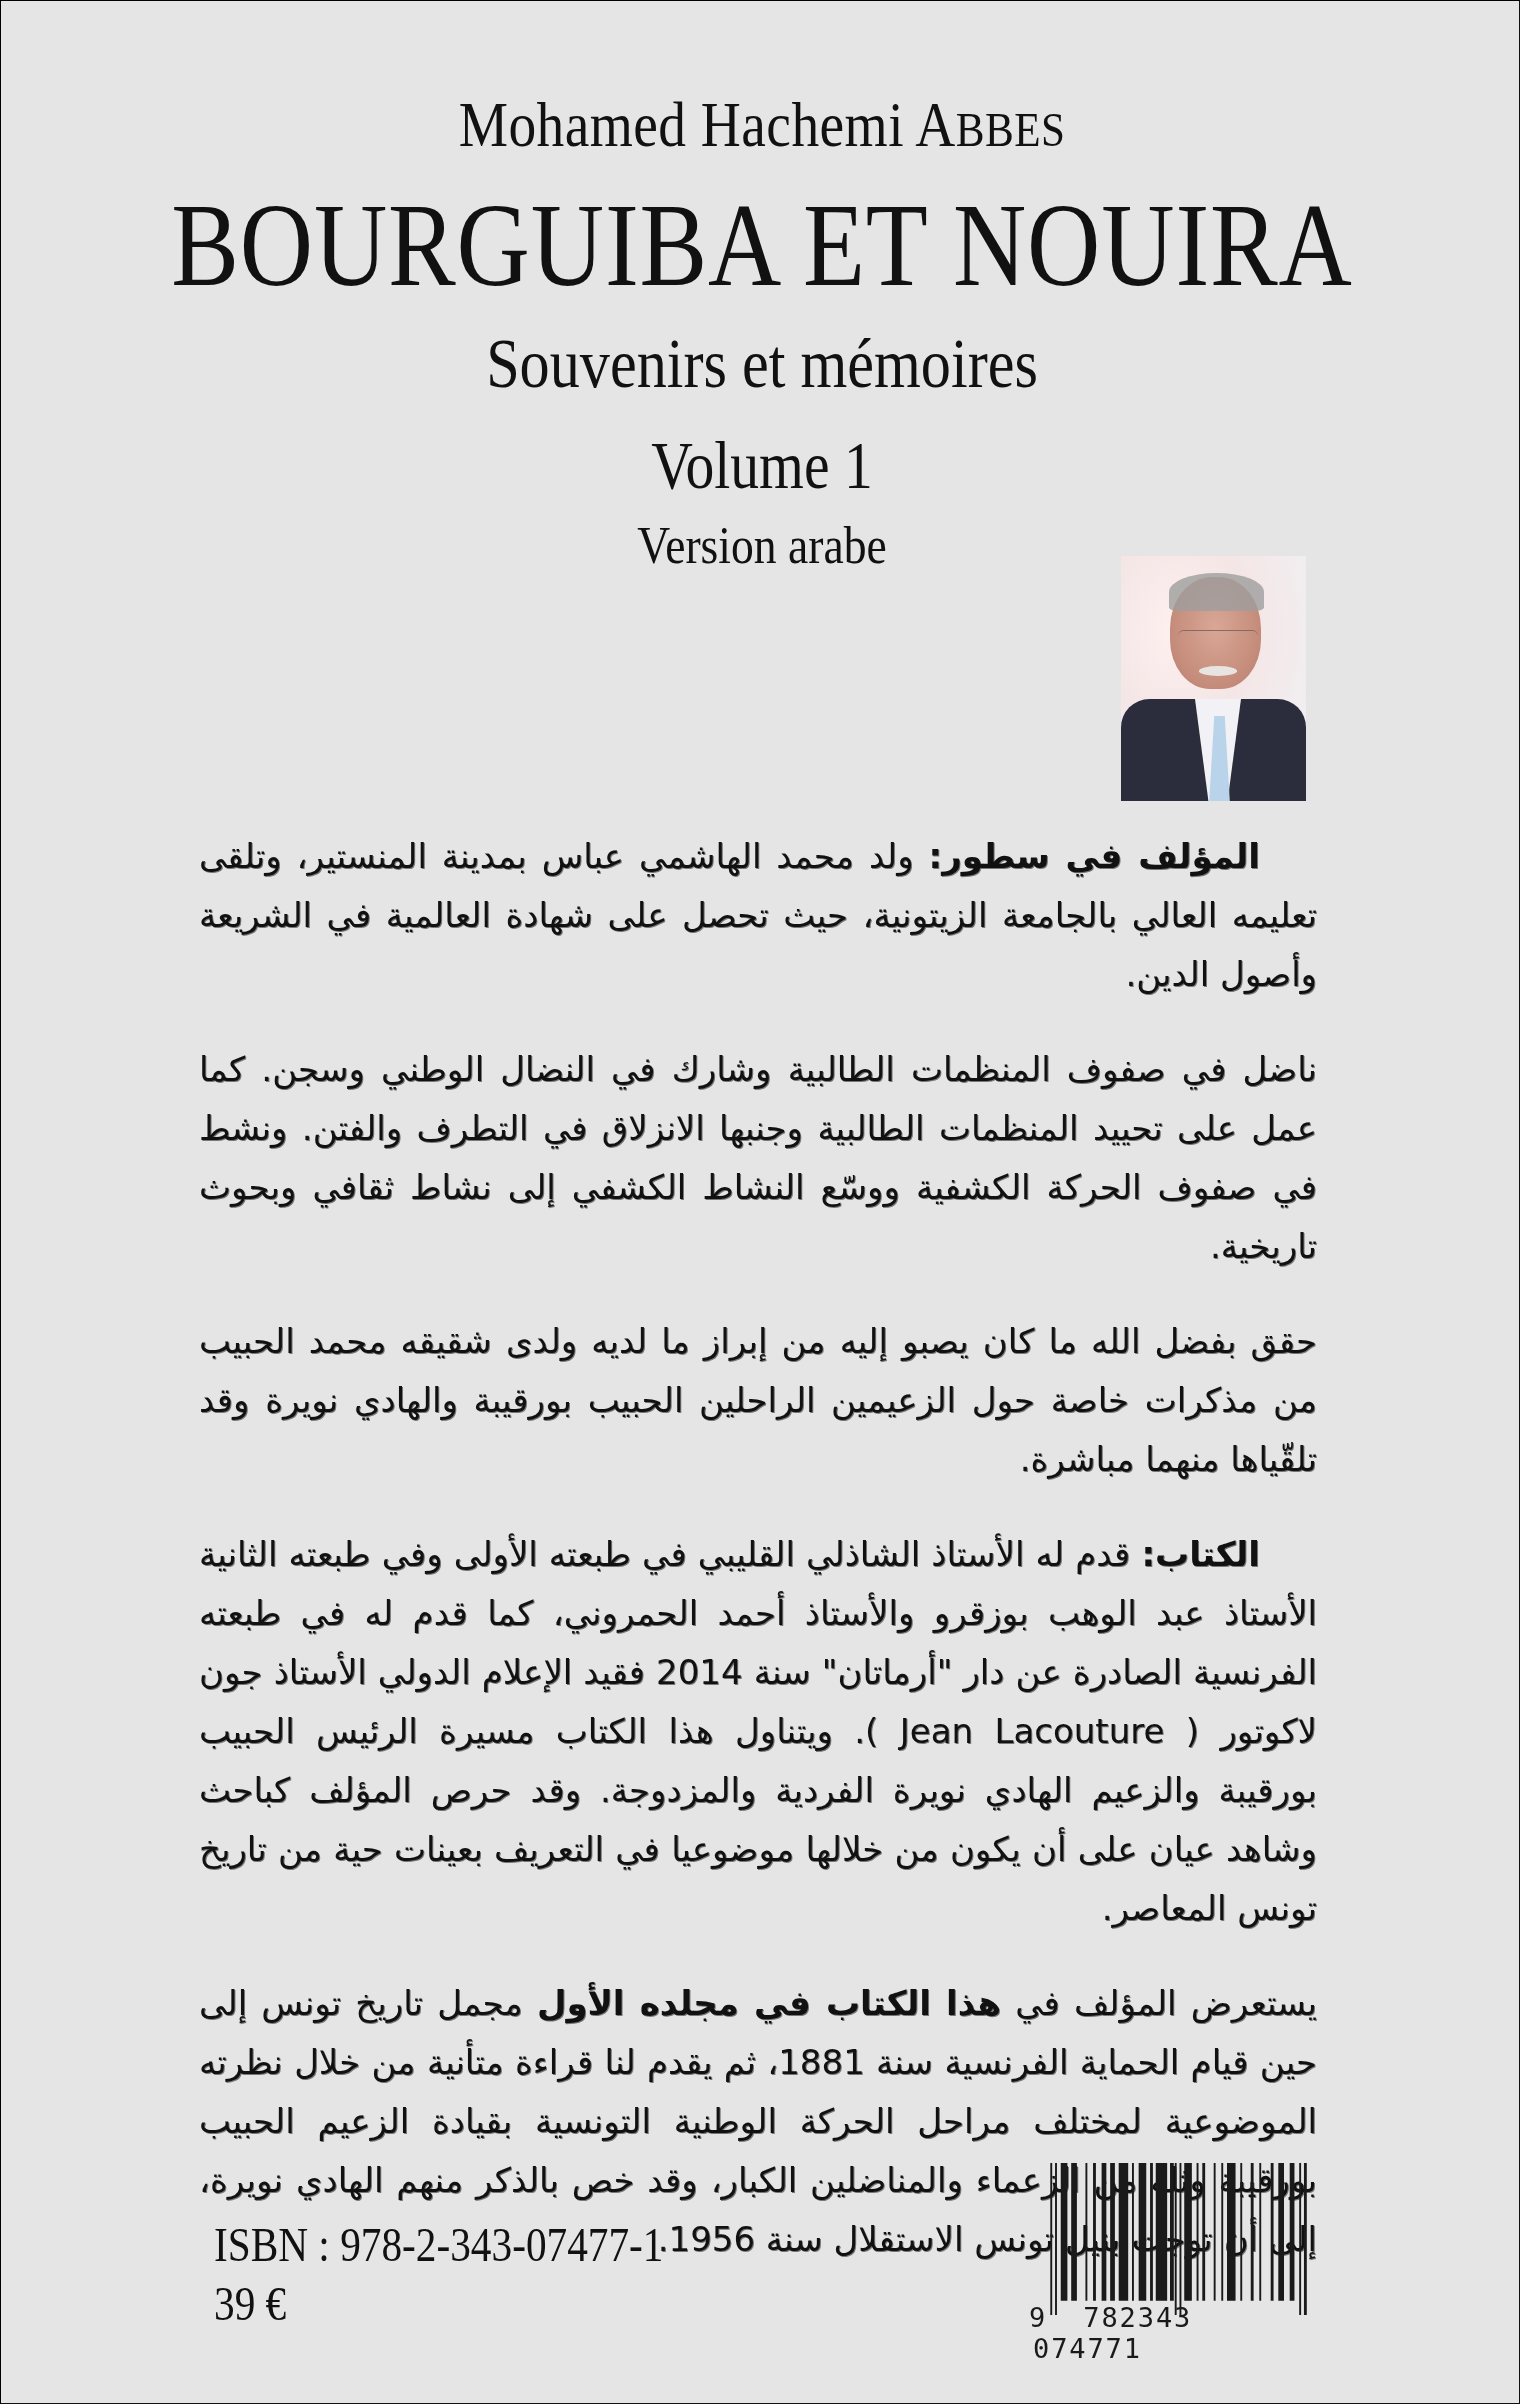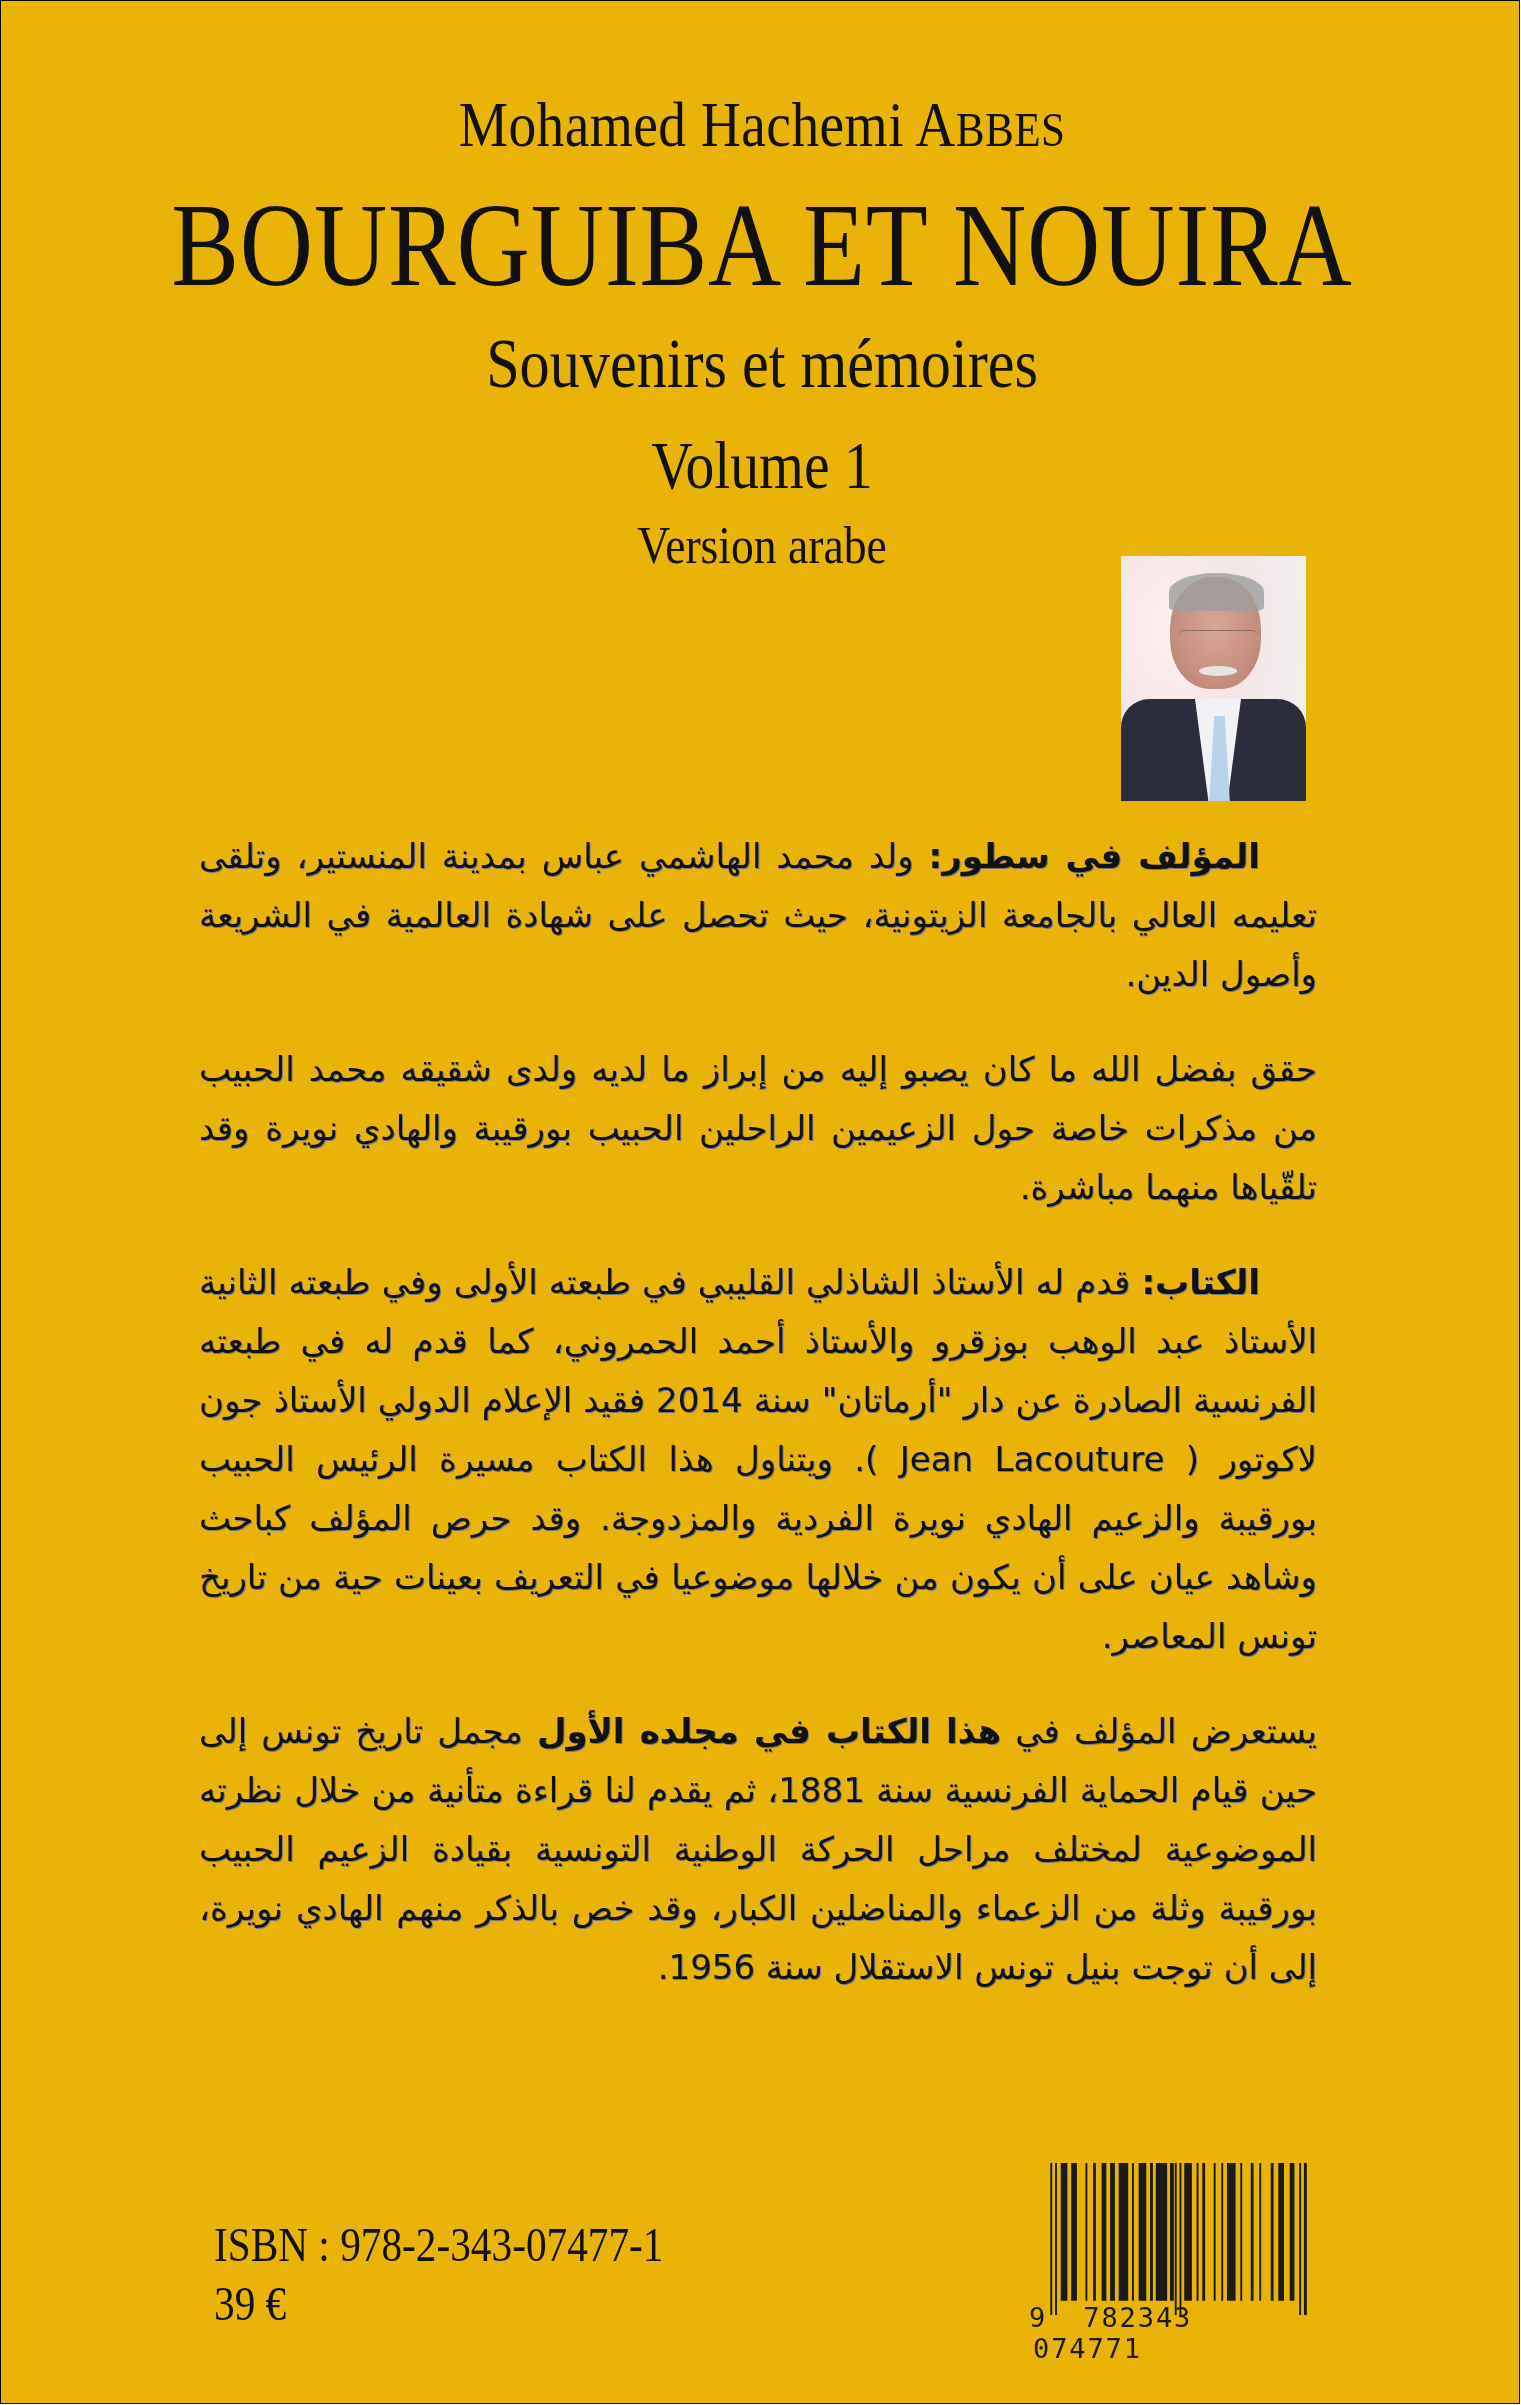--- a/index.html
+++ b/index.html
@@ -1,17 +1,17 @@
 <!DOCTYPE html>
 <html style="font-size:15px"><head>
 <meta charset="utf-8">
 <style>
   html, body { margin:0; padding:0; background:#ffffff; }
   body { width:1522px; height:2405px; position:relative; overflow:hidden; }
-  .page { position:absolute; left:0; top:0; width:1518px; height:2402px; border-left:1.9px solid #000; border-top:1.9px solid #000; border-right:1.9px solid #111; border-bottom:1.9px solid #111; background:#eab308; }
+  .page { position:absolute; left:0; top:0; width:1518px; height:2402px; border-left:1.9px solid #000; border-top:1.9px solid #000; border-right:1.9px solid #111; border-bottom:1.9px solid #111; background:#e5e5e5; }
   .serif { font-family:"Liberation Serif","DejaVu Serif",serif; color:#111; }
   .author { position:absolute; left:0; width:1522px; top:88px; text-align:center; font-size:63px; letter-spacing:0.5px; transform:scaleX(0.88); transform-origin:center; }
   .author .sc { font-size:49px; }
   .title { position:absolute; left:0; width:1522px; top:186px; text-align:center; font-size:118px; line-height:1; transform:scaleX(0.86); transform-origin:center; letter-spacing:1px; }
   .subtitle { position:absolute; left:0; width:1522px; top:323px; text-align:center; font-size:70px; transform:scaleX(0.86); transform-origin:center; }
   .volume { position:absolute; left:0; width:1522px; top:426px; text-align:center; font-size:67px; transform:scaleX(0.86); transform-origin:center; }
   .version { position:absolute; left:0; width:1522px; top:514px; text-align:center; font-size:53px; transform:scaleX(0.86); transform-origin:center; }
   .photo { position:absolute; left:1120px; top:555px; width:185px; height:245px; overflow:hidden;
            background: radial-gradient(ellipse at 30% 30%, #fdf0ef 0%, #f5e6e6 40%, #eef3f7 100%); }
   .photo .head { position:absolute; left:49px; top:21px; width:91px; height:112px; border-radius:46% 46% 44% 44%; background: radial-gradient(ellipse at 50% 45%, #d9a796 0%, #c48b7a 70%, #b07866 100%); }
@@ -51,20 +51,21 @@
     <div class="shirt"></div>
     <div class="tie"></div>
     <div class="head"></div>
     <div class="hair"></div>
     <div class="glasses"></div>
     <div class="mustache"></div>
   </div>
 
   <div class="body-text">
     <p class="indent"><b>المؤلف في سطور:</b><span> ولد محمد الهاشمي عباس بمدينة المنستير، وتلقى تعليمه العالي بالجامعة الزيتونية، حيث تحصل على شهادة العالمية في الشريعة وأصول الدين.</span></p>
+    <p><span>ناضل في صفوف المنظمات الطالبية وشارك في النضال الوطني وسجن. كما عمل على تحييد المنظمات الطالبية وجنبها الانزلاق في التطرف والفتن. ونشط في صفوف الحركة الكشفية ووسّع النشاط الكشفي إلى نشاط ثقافي وبحوث تاريخية.</span></p>
     <p><span>حقق بفضل الله ما كان يصبو إليه من إبراز ما لديه ولدى شقيقه محمد الحبيب من مذكرات خاصة حول الزعيمين الراحلين الحبيب بورقيبة والهادي نويرة وقد تلقّياها منهما مباشرة.</span></p>
     <p class="indent"><b>الكتاب:</b><span> قدم له الأستاذ الشاذلي القليبي في طبعته الأولى وفي طبعته الثانية الأستاذ عبد الوهب بوزقرو والأستاذ أحمد الحمروني، كما قدم له في طبعته الفرنسية الصادرة عن دار "أرماتان" سنة 2014 فقيد الإعلام الدولي الأستاذ جون لاكوتور ( Jean Lacouture ). ويتناول هذا الكتاب مسيرة الرئيس الحبيب بورقيبة والزعيم الهادي نويرة الفردية والمزدوجة. وقد حرص المؤلف كباحث وشاهد عيان على أن يكون من خلالها موضوعيا في التعريف بعينات حية من تاريخ تونس المعاصر.</span></p>
     <p><span>يستعرض المؤلف في </span><b>هذا الكتاب في مجلده الأول</b><span> مجمل تاريخ تونس إلى حين قيام الحماية الفرنسية سنة 1881، ثم يقدم لنا قراءة متأنية من خلال نظرته الموضوعية لمختلف مراحل الحركة الوطنية التونسية بقيادة الزعيم الحبيب بورقيبة وثلة من الزعماء والمناضلين الكبار، وقد خص بالذكر منهم الهادي نويرة، إلى أن توجت بنيل تونس الاستقلال سنة 1956.</span></p>
 
   </div>
 
   <div class="isbn serif">ISBN : 978-2-343-07477-1</div>
   <div class="price serif">39 €</div>
 
   <div class="barcode">

